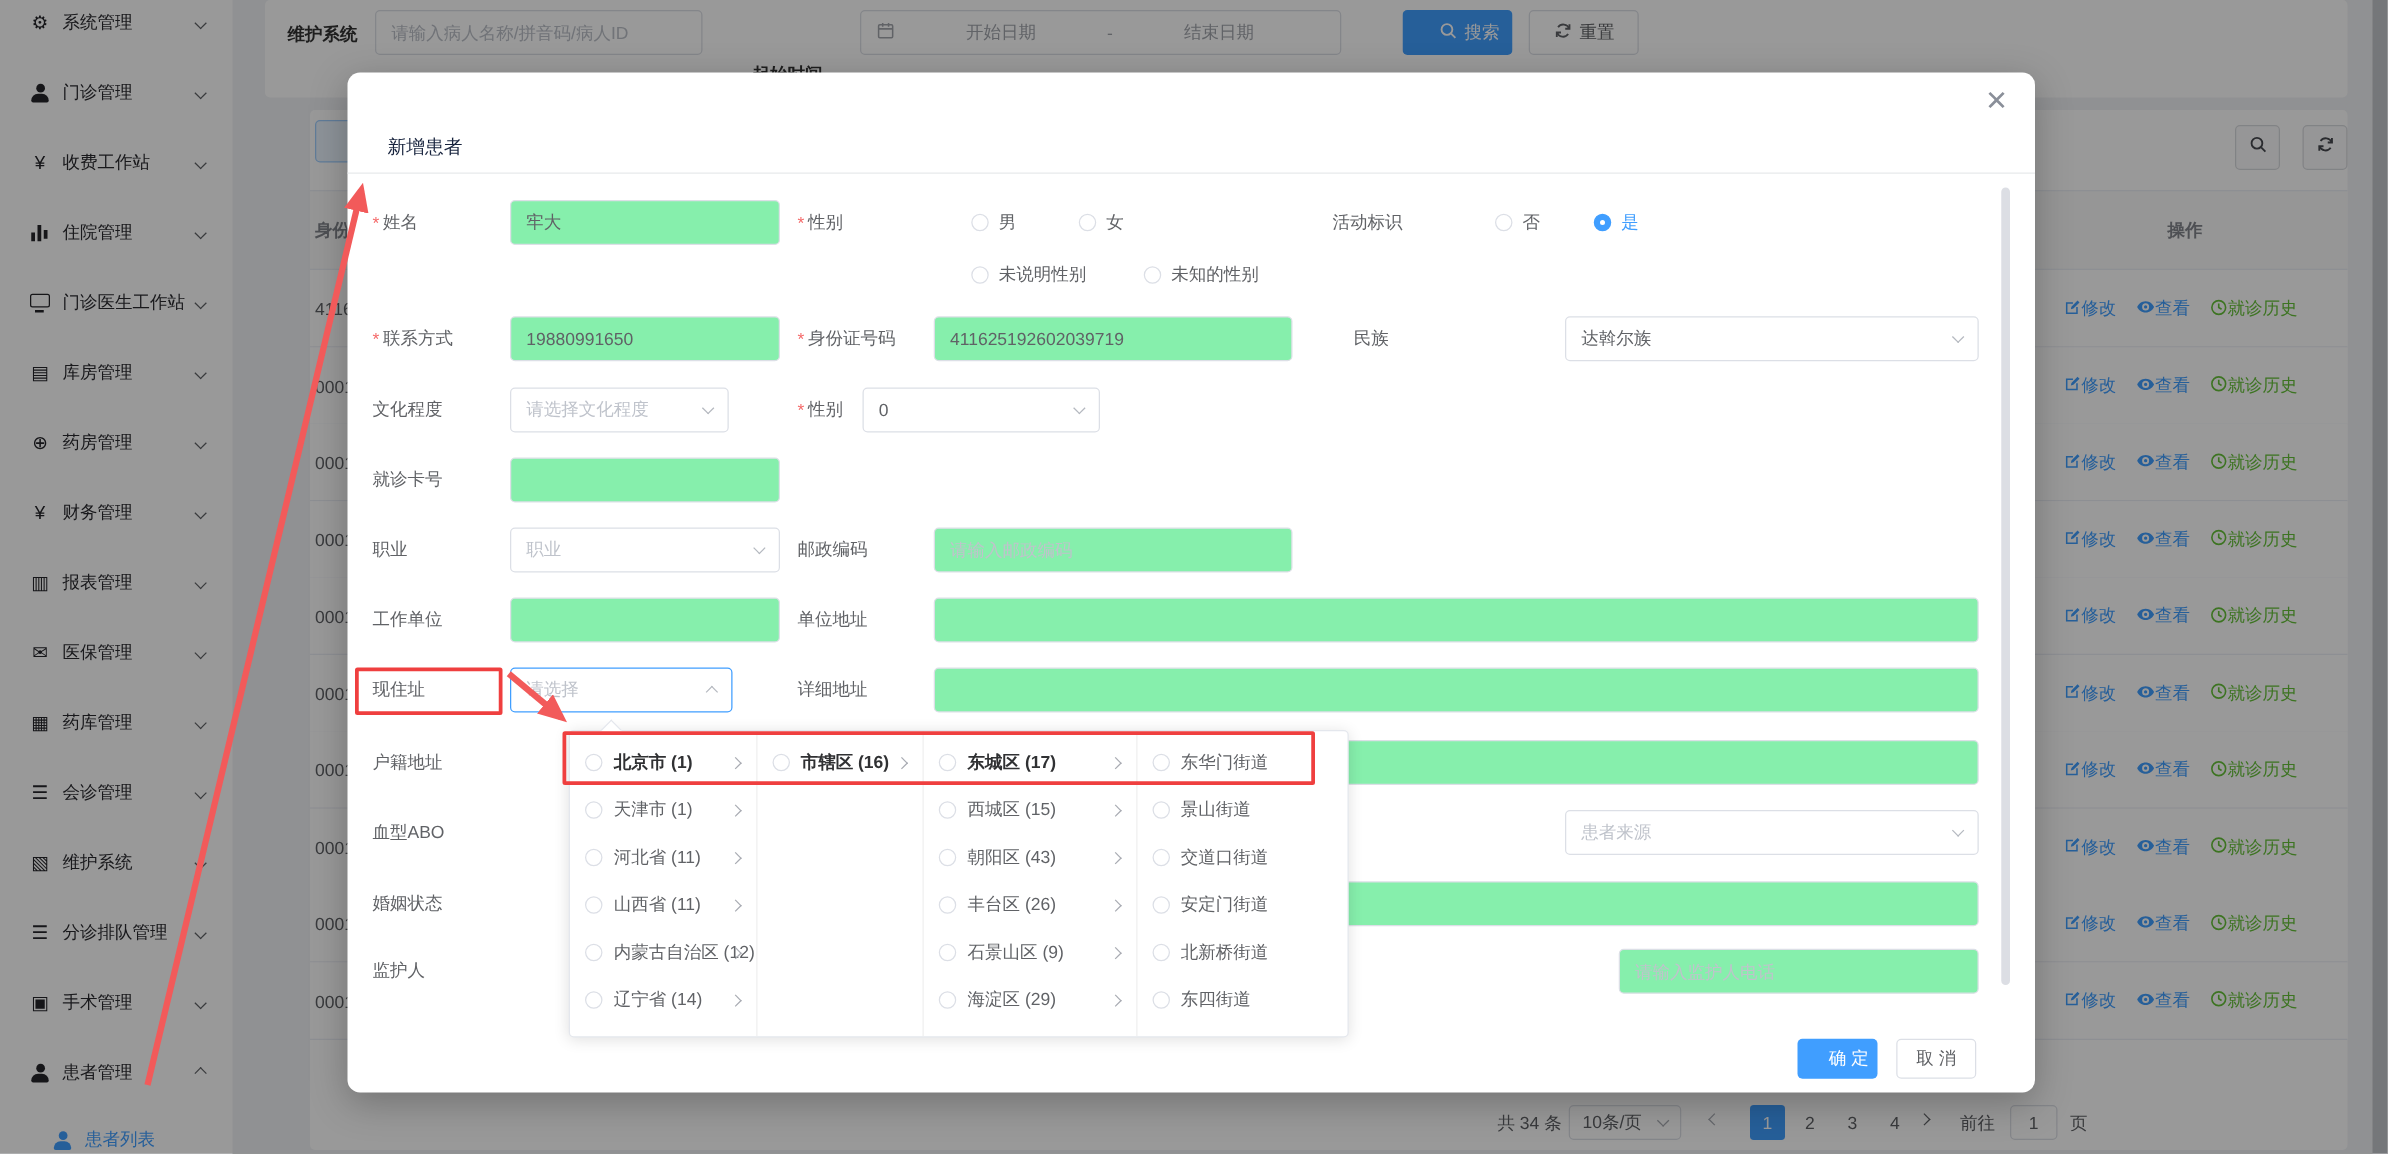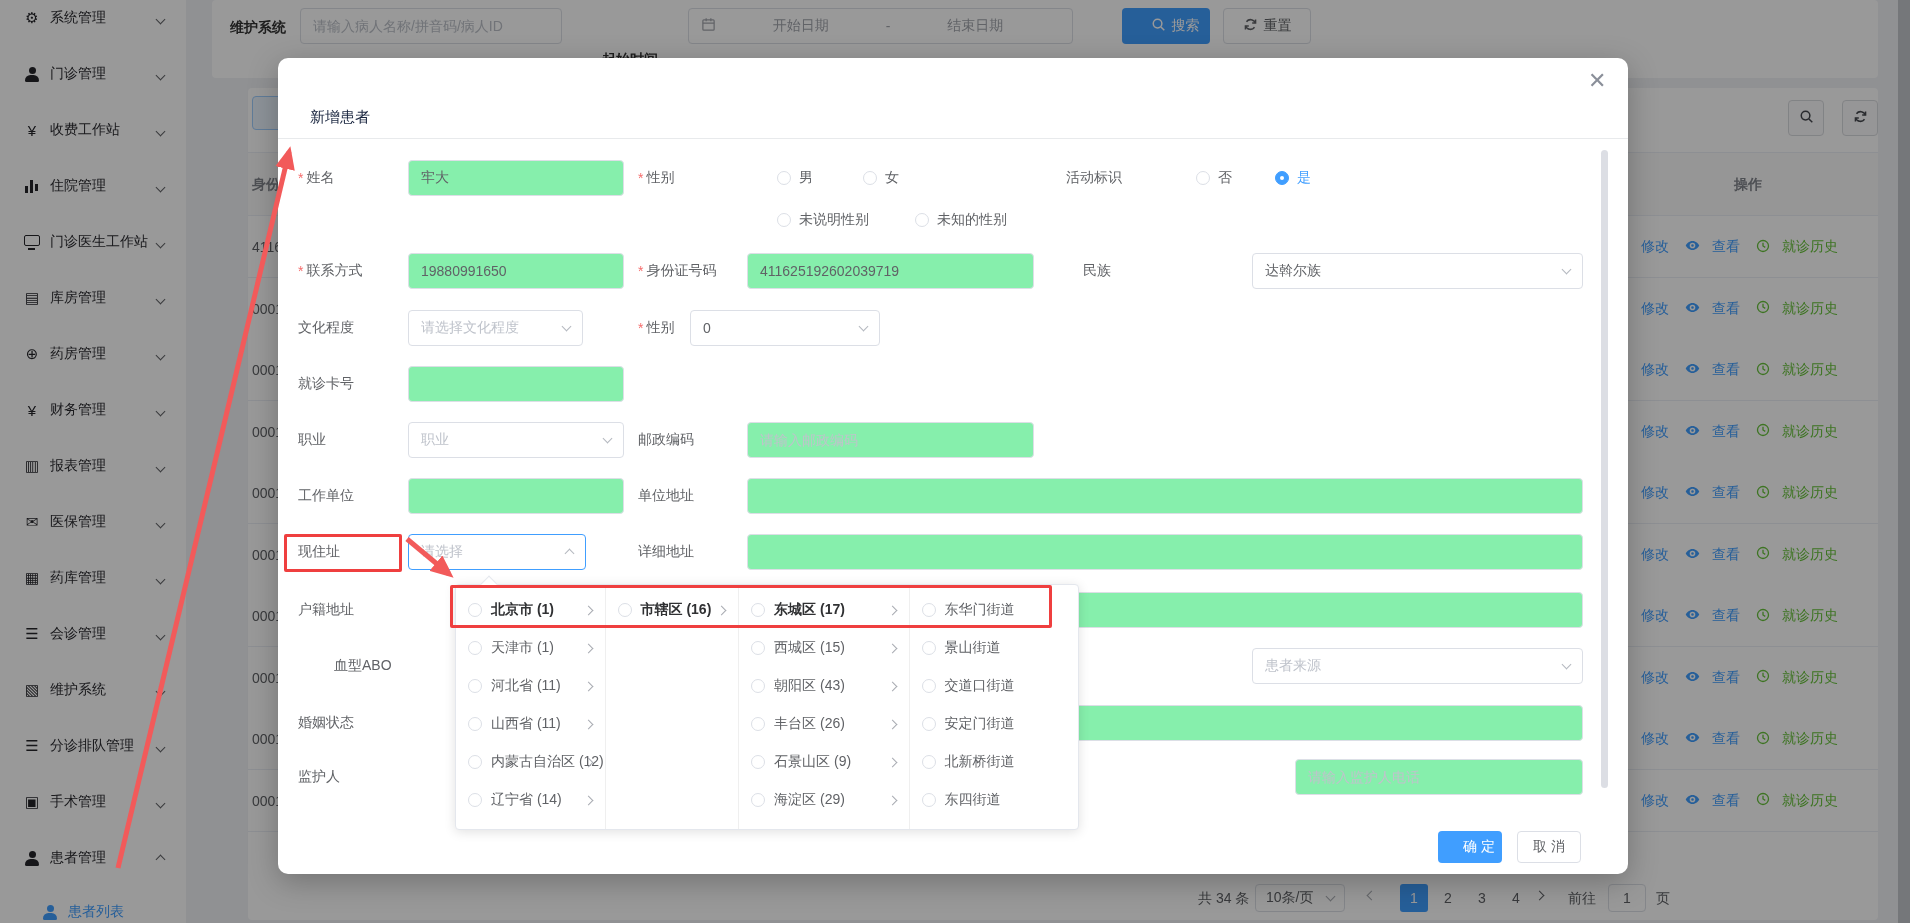--- a/index.html
+++ b/index.html
@@ -40,21 +40,21 @@
   .btn{display:flex;align-items:center;justify-content:center;gap:6px;border-radius:4px;font-size:14px;cursor:pointer;border:1px solid transparent;}
   .btn-primary{background:#409eff;color:#fff;padding-left:18px;}
   .btn-plain{background:#fff;color:#606266;border-color:#dcdfe6;}
   .add-btn{position:absolute;left:252px;top:96px;width:96px;height:34px;border:1px solid #a0cfff;background:#ecf5ff;color:#409eff;border-radius:4px;font-size:14px;display:flex;align-items:center;justify-content:center;}
   .icon-btn{position:absolute;top:100px;width:36px;height:36px;border:1px solid #d8dade;border-radius:4px;background:#fbfbfc;color:#46494f;display:flex;align-items:center;justify-content:center;}
   .thead{position:absolute;left:248px;top:152px;width:1630px;height:64px;background:#fafafa;border-top:1px solid #ebeef5;border-bottom:1px solid #ebeef5;}
   .th{position:absolute;top:0;height:64px;display:flex;align-items:center;font-size:14px;font-weight:bold;color:#82858c;}
   .trow{position:absolute;left:248px;width:1630px;height:62px;border-bottom:1px solid #ebeef5;background:#fff;}
   .trow .rid{position:absolute;left:4px;top:0;height:62px;display:flex;align-items:center;font-size:14px;color:#606266;}
   .trow .acts{position:absolute;right:40px;top:0;height:62px;display:flex;align-items:center;gap:16px;}
-  .alink{display:flex;align-items:center;gap:12px;font-size:14px;cursor:pointer;}
+  .alink{display:flex;align-items:center;gap:0;font-size:14px;cursor:pointer;}
   .alink.blue{color:#409eff;}
   .alink.green{color:#67c23a;}
 
   
   .pagin{position:absolute;top:884px;left:0;width:1910px;height:30px;z-index:1;font-size:14px;color:#606266;}
   .pg{position:absolute;display:flex;align-items:center;justify-content:center;}
   .pg-num{width:28px;height:28px;border-radius:3px;cursor:pointer;}
   .pg-num.active{background:#409eff;color:#fff;}
   .pg-select{border:1px solid #dcdfe6;border-radius:4px;background:#fff;height:28px;display:flex;align-items:center;gap:14px;padding:0 10px;color:#606266;}
   .pg-goto-input{width:38px;height:28px;border:1px solid #dcdfe6;border-radius:4px;text-align:center;font-size:14px;color:#606266;outline:none;}
@@ -629,21 +629,21 @@
     <div class="f-label" style="left:360px;top:476px;">
         <span>详细地址</span>
       </div>
     <input class="f-input" style="left: 469px; top: 476px; width: 836px;" value="">
 
     <div class="f-label" style="left:20px;top:534px;">
         <span>户籍地址</span>
       </div>
     <input class="f-input" style="left: 469px; top: 534px; width: 836px;" value="">
 
-    <div class="f-label" style="left:20px;top:590px;margin-left:36px;">
+    <div class="f-label" style="left:20px;top:590px;">
         <span>血型ABO</span>
       </div>
     <div class="f-select" style="left:974px;top:590px;width:331px;">
       <span class="ph">患者来源</span>
         <span class="chev"></span>
       </div>
 
     <div class="f-label" style="left:20px;top:647px;">
         <span>婚姻状态</span>
       </div>

